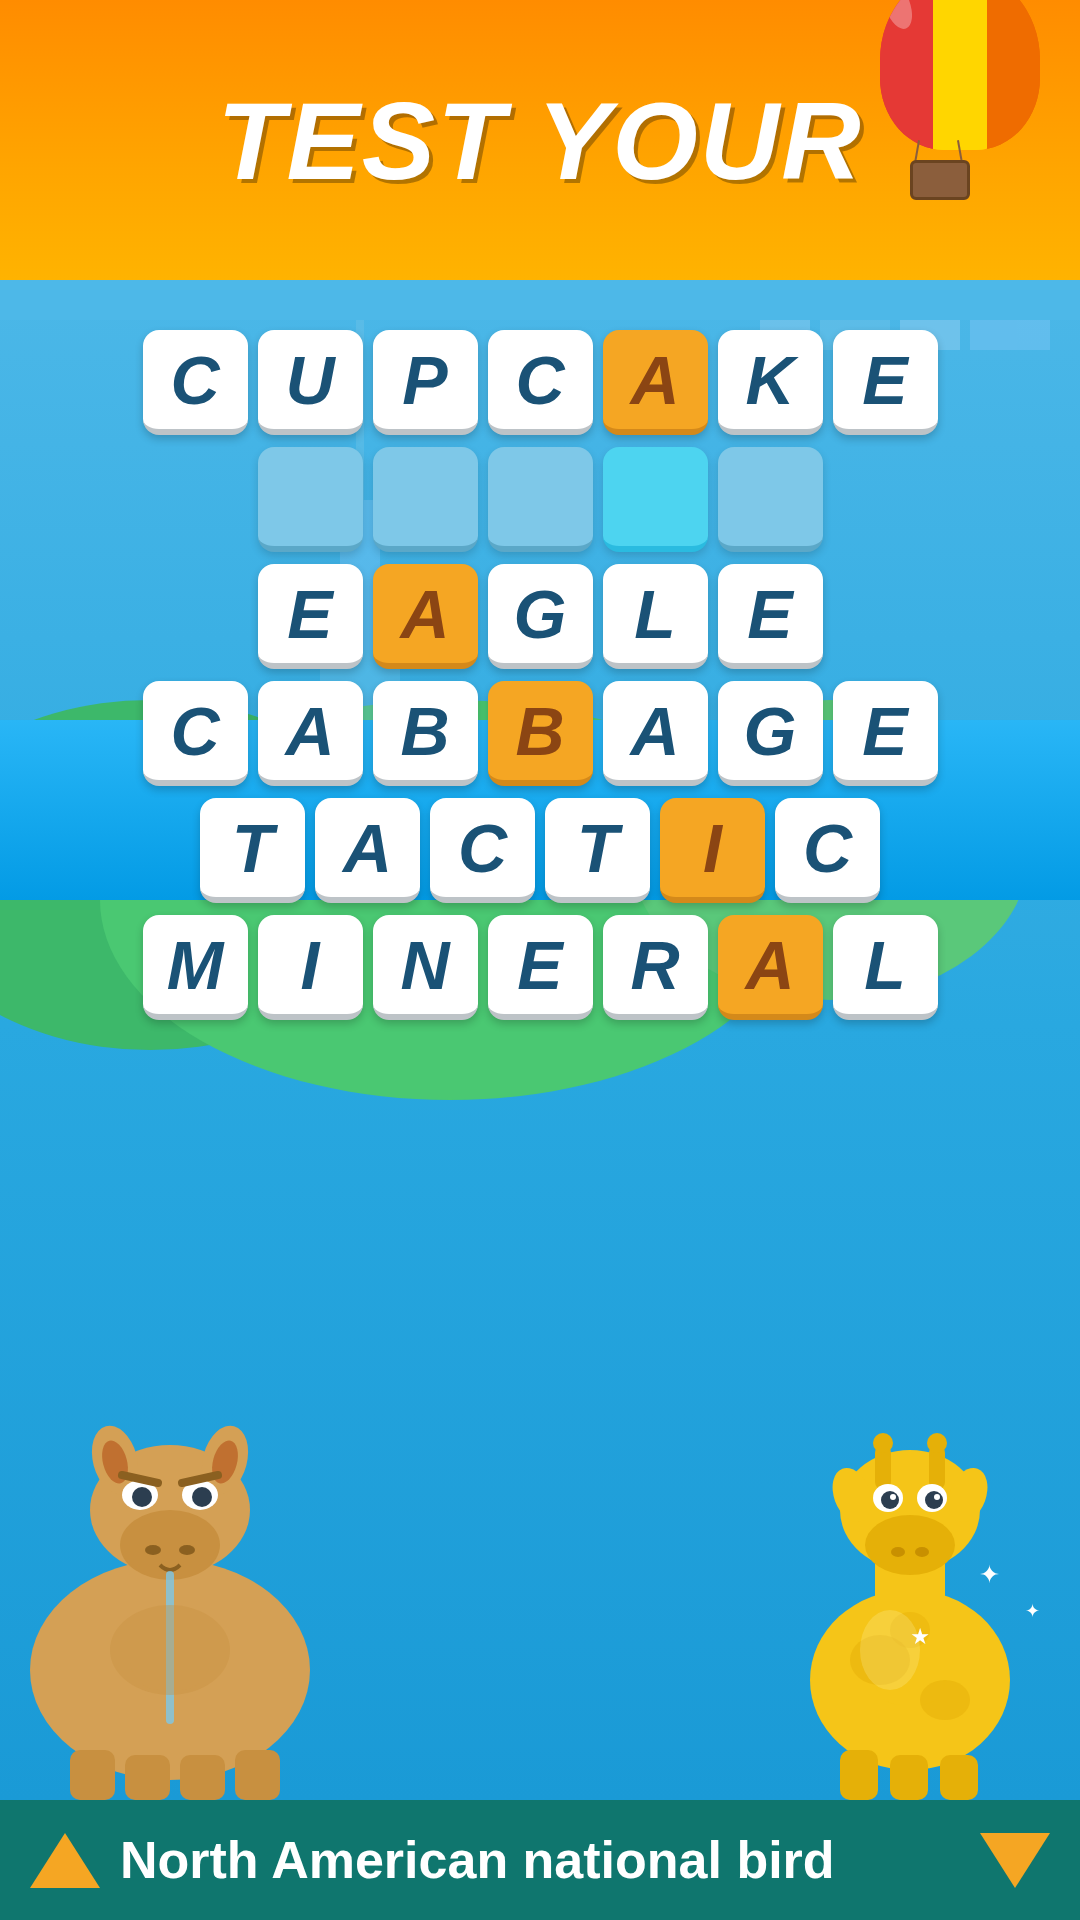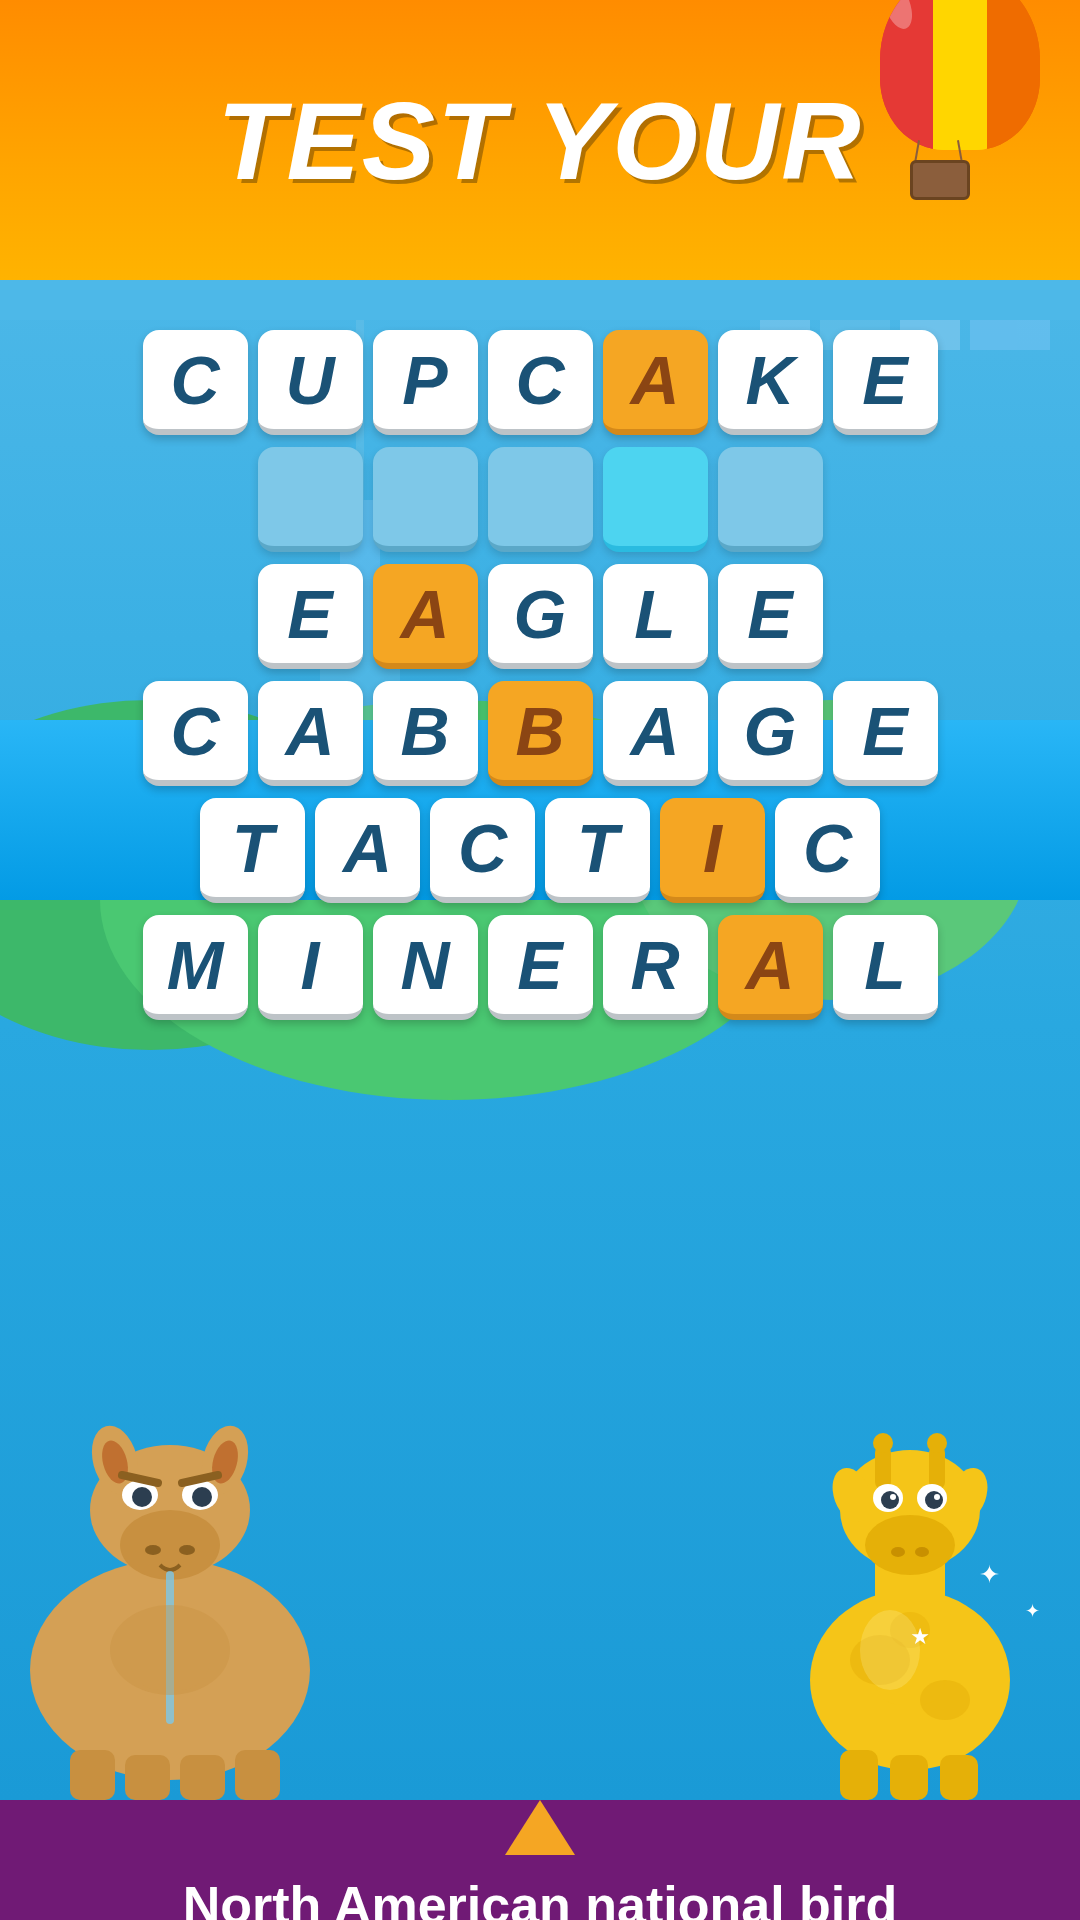--- a/index.html
+++ b/index.html
@@ -219,27 +219,26 @@
       right: 20px;
       width: 300px;
       height: 420px;
     }
 
     
     #bottom-bar {
       position: absolute;
       bottom: 0; left: 0; right: 0;
       height: 120px;
-      background: #701a75;
+      background: #0f766e;
       display: flex;
       align-items: center;
       padding: 0 30px;
       gap: 20px;
       z-index: 30;
-      flex-direction: column;
     }
 
     #hint-text {
       color: white;
       font-size: 52px;
       font-weight: 700;
       flex: 1;
     }
 
     .nav-triangle {

